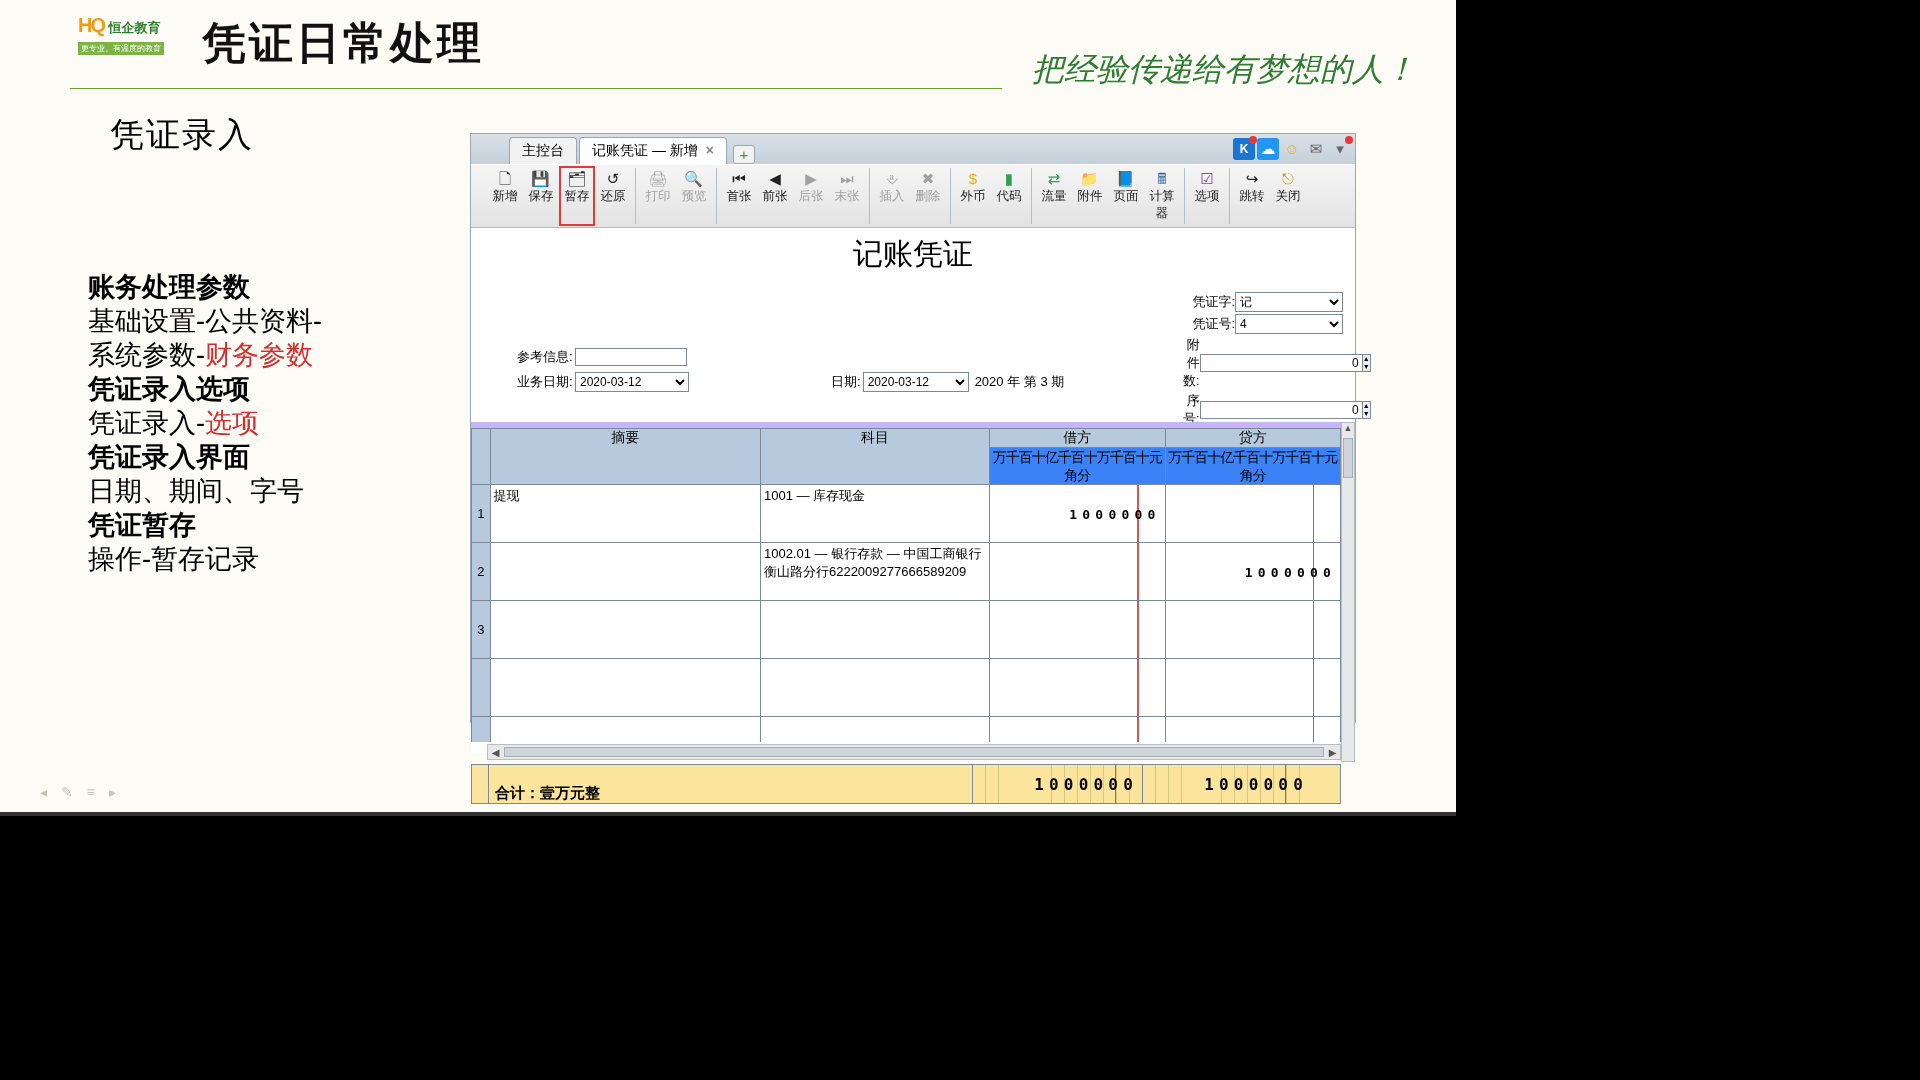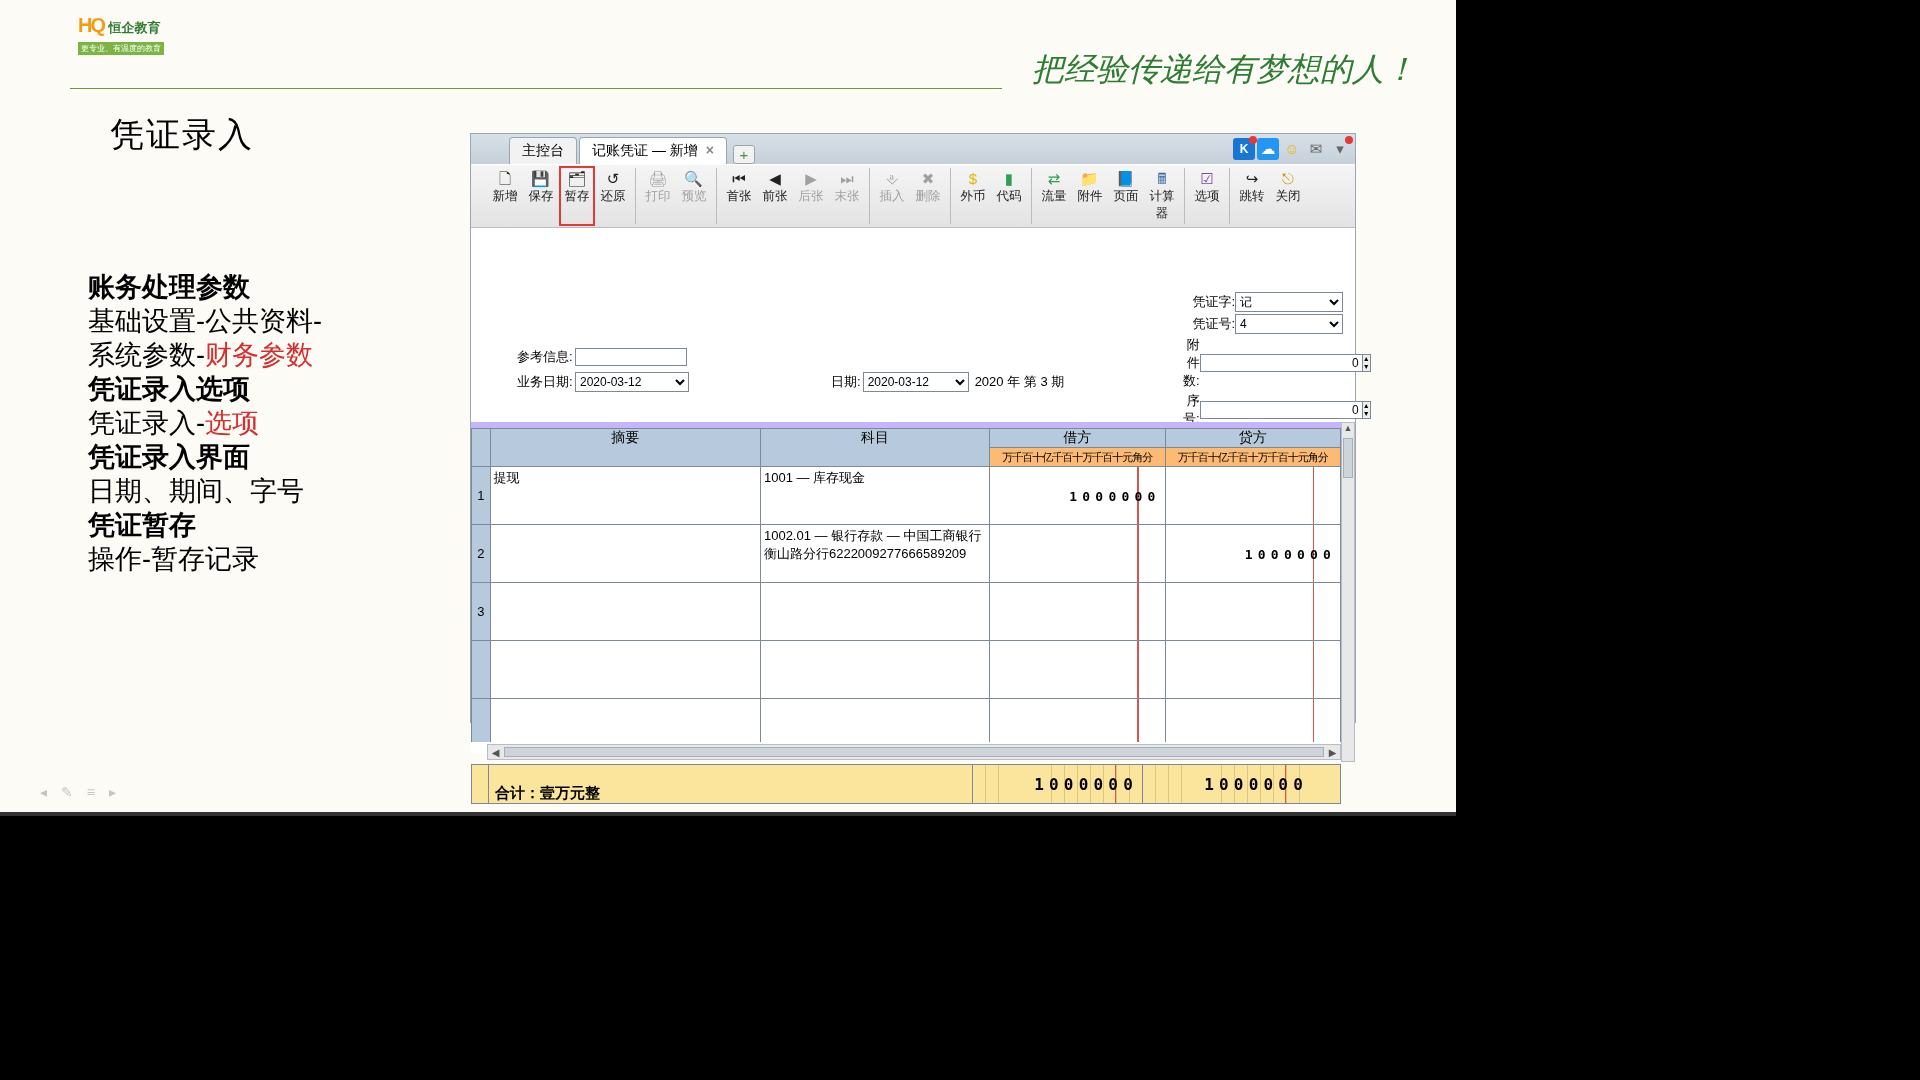--- a/index.html
+++ b/index.html
@@ -237,21 +237,21 @@
     background: #b7c9dc;
     font-weight: normal;
     text-align: center;
     font-size: 14px;
   }
   .col-idx { width: 18px; background:#b7c9dc; text-align:center; font-size:12px;}
   .col-summary { width: 262px; }
   .col-subj { width: 222px; }
   .col-amt { width: 170px; }
   .subhdr td {
-    background:#fdba74; font-size:11px; text-align:center;
+    background:#3b82f6; font-size:14px; text-align:center;
     height:18px; line-height:18px;
     letter-spacing:-1px;
   }
   .grid tbody td {
     height: 58px;
     font-size: 13px;
     padding: 2px 3px;
     background: #fff;
   }
   .grid tbody td.col-idx {
@@ -318,20 +318,21 @@
 <body>
 
 <div class="slide">
 
   <div class="logo-box">
     <span class="logo-hq"><span>HQ</span><span class="logo-g"></span></span>
     <span class="logo-text">恒企教育</span>
     <div class="logo-bar">更专业、有温度的教育</div>
   </div>
 
+  <div class="slide-title">凭证日常处理</div>
   <div class="hline"></div>
   <div class="slogan">把经验传递给有梦想的人！</div>
   <div class="subtitle">凭证录入</div>
 
   <div class="notes">
     <div><b>账务处理参数</b></div>
     <div><span>基础设置-公共资料-</span></div>
     <div><span>系统参数-</span><span class="red">财务参数</span></div>
     <div><b>凭证录入选项</b></div>
     <div><span>凭证录入-</span><span class="red">选项</span></div>
@@ -456,20 +457,21 @@
             <span class="lbl">跳转</span>
           </div>
         <div class="tbtn">
             <span class="ico" style="color:#cc9a00">⎋</span>
             <span class="lbl">关闭</span>
           </div>
       </div>
     </div>
 
     <div class="docarea" style="position:relative;height:525px;">
+      <div class="doc-title">记账凭证</div>
 
       <div class="hdr-fields">
         <div class="hf-row">
           <span class="hf-lbl">凭证字:</span>
           <select class="hf-sel"><option>记</option></select>
         </div>
         <div class="hf-row">
           <span class="hf-lbl">凭证号:</span>
           <select class="hf-sel"><option>4</option></select>
         </div>

